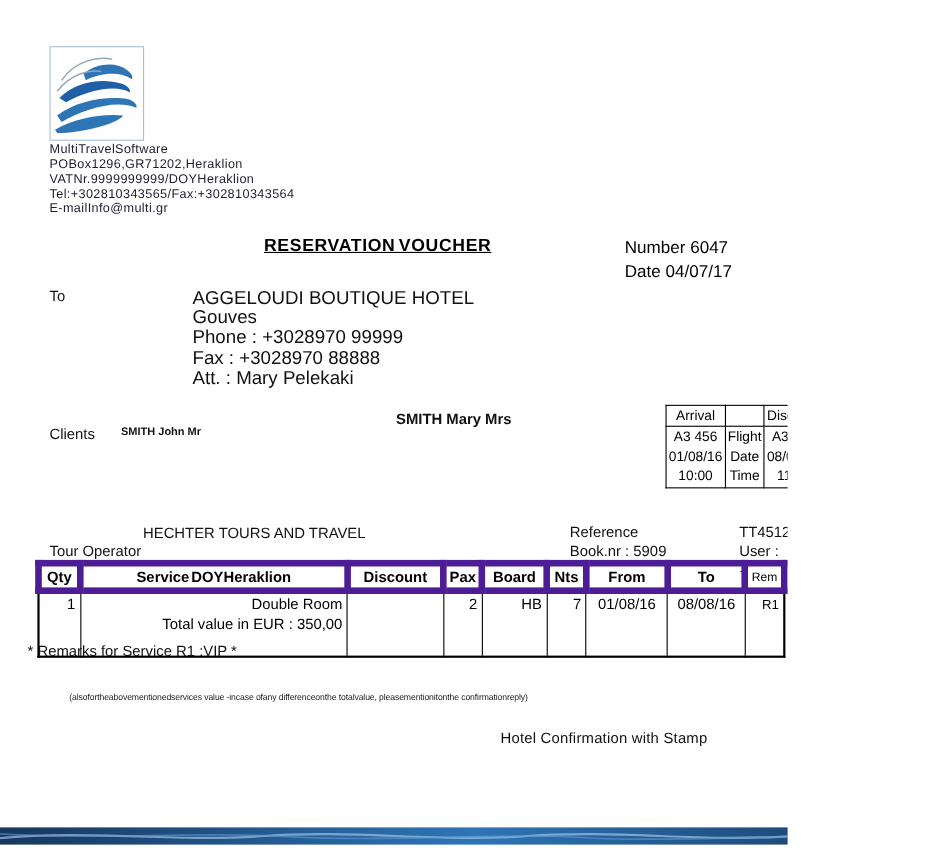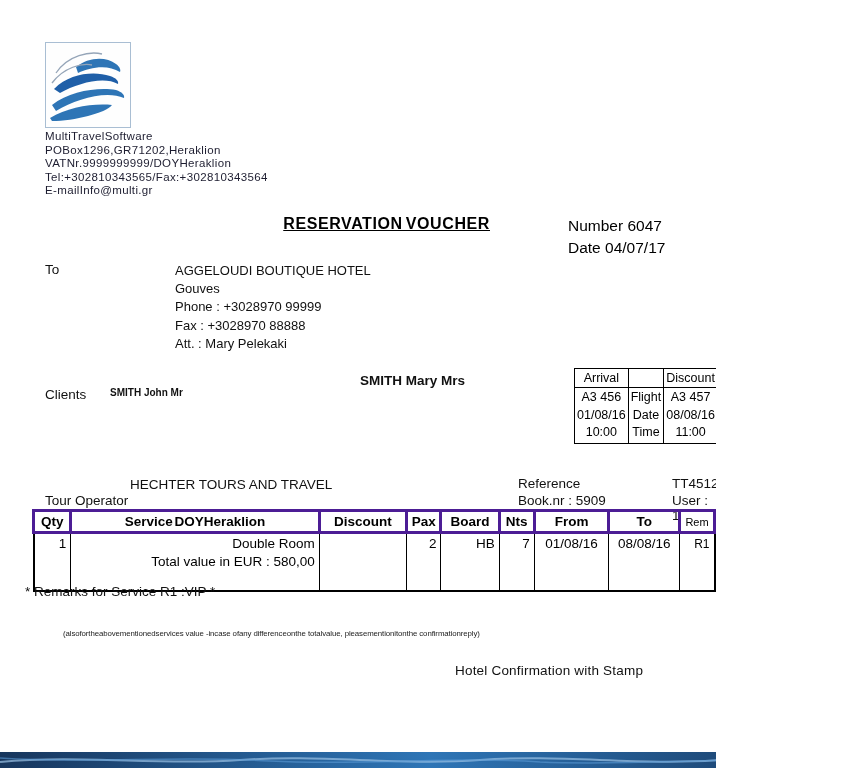--- a/index.html
+++ b/index.html
@@ -5,47 +5,47 @@
   html,body{margin:0;padding:0;background:#fff;}
   .page{position:relative;width:716px;height:771px;background:#fff;overflow:hidden;
         font-family:"Liberation Sans",sans-serif;color:#111;}
   .abs{position:absolute;}
 
   .logo-box{left:45px;top:42px;width:86px;height:86px;border:1px solid #a9bed3;
             box-sizing:border-box;background:#fefefe;}
 
   .company{left:45px;top:130px;font-size:11.5px;line-height:13.6px;letter-spacing:.35px;color:#1d1d30;}
 
-  .title{left:240px;top:215px;width:250px;text-align:right;font-size:16px;font-weight:bold;
+  .title{left:240px;top:215px;width:250px;text-align:left;font-size:16px;font-weight:bold;
          letter-spacing:.6px;word-spacing:-2px;text-decoration:underline;color:#000;}
 
   .numdate{left:568px;top:215px;font-size:15.5px;line-height:22px;color:#000;}
 
   .to-label{left:45px;top:262px;font-size:13.5px;}
-  .address{left:175px;top:262px;font-size:13px;line-height:18.2px;}
+  .address{left:175px;top:262px;font-size:17px;line-height:18.2px;}
 
   .clients-label{left:45px;top:387px;font-size:13.5px;}
   .client1{left:110px;top:387px;font-size:10px;font-weight:bold;}
   .client2{left:360px;top:373px;font-size:13.5px;font-weight:bold;}
 
   table{border-collapse:collapse;}
-  .flight{left:574px;top:368px;font-size:12.5px;text-align:center;color:#000;table-layout:fixed;}
+  .flight{left:605px;top:368px;font-size:12.5px;text-align:center;color:#000;table-layout:fixed;}
   .flight th,.flight td{border:1px solid #000;padding:0 2px;}
   .flight th{font-weight:normal;height:18px;}
   .flight td{line-height:17.5px;padding:1px 2px;vertical-align:top;}
 
   .touroper-label{left:45px;top:477px;font-size:13.5px;margin-top:16px;}
   .touroper-name{left:130px;top:477px;font-size:13.5px;}
   .ref-label{left:518px;top:476px;font-size:13.5px;}
   .ref-value{left:672px;top:476px;font-size:13.5px;}
   .booknr{left:518px;top:493px;font-size:13.5px;}
   .user{left:672px;top:493px;font-size:13.5px;}
 
   .svc{left:32px;top:509px;table-layout:fixed;border:2px solid #000;font-size:13.5px;color:#000;}
-  .svc th{border:3px solid #4c1d95;height:19px;font-weight:bold;text-align:center;padding:0 2px;word-spacing:-2px;}
+  .svc th{border:6px solid #4c1d95;height:19px;font-weight:bold;text-align:center;padding:0 2px;word-spacing:-2px;}
   .svc th.rem{font-weight:normal;font-size:11px;}
   .svc td{border:1px solid #000;height:54px;vertical-align:top;padding:1px 4px;line-height:18px;}
   .ta-r{text-align:right;} .ta-c{text-align:center;} .ta-l{text-align:right;}
   .svc td.rem-cell{font-size:12px;}
 
   .remarks{left:25px;top:584px;font-size:13.5px;}
   .fineprint{left:63px;top:629px;font-size:8px;letter-spacing:-.1px;white-space:nowrap;
              transform:scaleX(.98);transform-origin:left top;color:#222;}
   .stamp{left:455px;top:663px;font-size:13.5px;letter-spacing:.2px;}
 
@@ -154,21 +154,21 @@
       <th>Board</th>
       <th>Nts</th>
       <th>From</th>
       <th>To</th>
       <th class="rem">Rem</th>
     </tr>
     <tr>
       <td class="ta-r">1</td>
       <td class="ta-l">
         <div>Double Room</div>
-        <div>Total value in EUR : 580,00</div>
+        <div>Total value in EUR : 350,00</div>
       </td>
       <td class="ta-r"></td>
       <td class="ta-r">2</td>
       <td class="ta-l">HB</td>
       <td class="ta-r">7</td>
       <td class="ta-c">01/08/16</td>
       <td class="ta-c">08/08/16</td>
       <td class="ta-l rem-cell">R1</td>
     </tr>
   </tbody>

